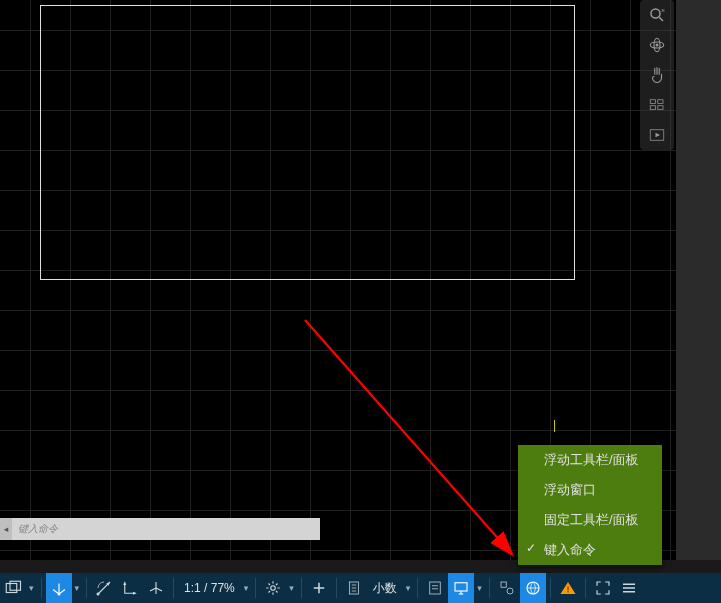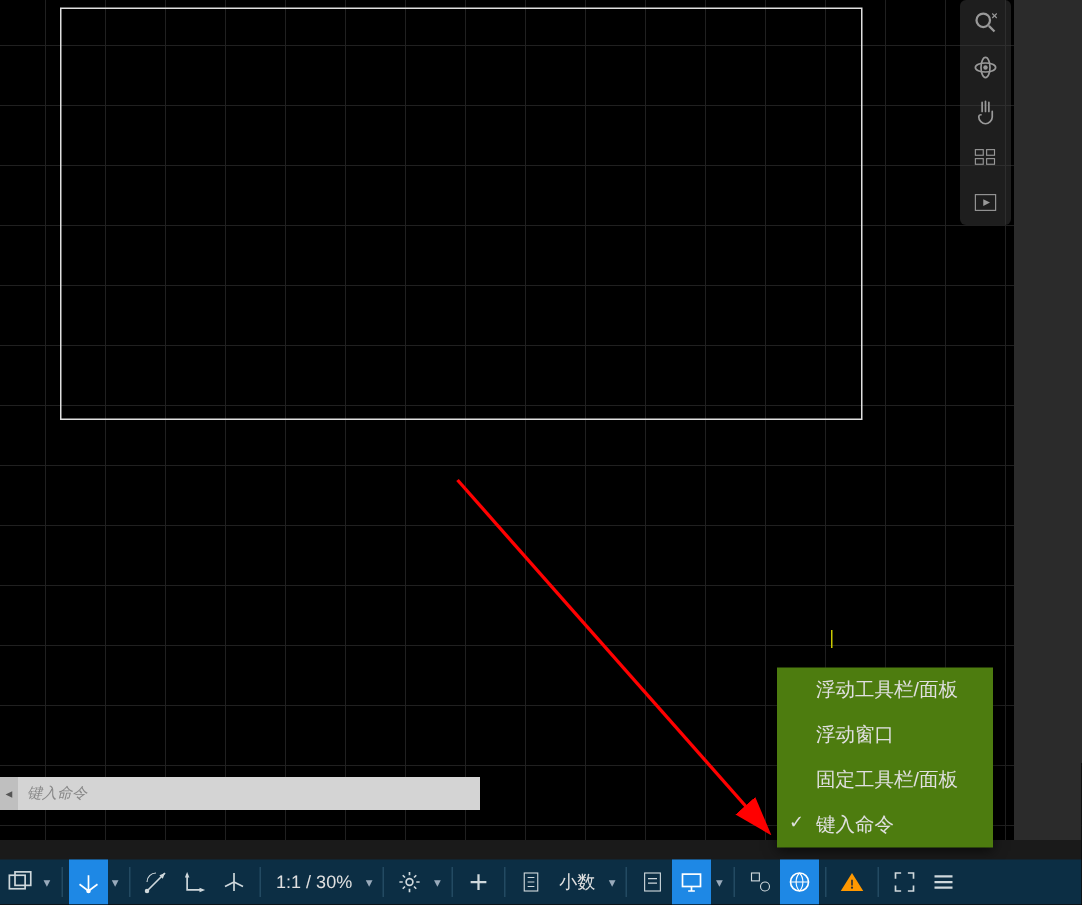--- a/index.html
+++ b/index.html
@@ -207,21 +207,21 @@
   </div>
   <div class="sb-btn">
     <svg class="ico" viewBox="0 0 24 24">
         <line x1="12" y1="4" x2="12" y2="20" stroke="#cfd8dc" stroke-width="1.5"></line>
         <line x1="12" y1="12" x2="4" y2="16" stroke="#cfd8dc" stroke-width="1.5"></line>
         <line x1="12" y1="12" x2="20" y2="16" stroke="#cfd8dc" stroke-width="1.5"></line>
       </svg>
   </div>
   <div class="sb-sep"></div>
 
-  <span class="sb-text">1:1 / 30%</span>
+  <span class="sb-text">1:1 / 77%</span>
   <span class="sb-caret">▾</span>
   <div class="sb-sep"></div>
 
   <div class="sb-btn">
     <svg class="ico" viewBox="0 0 24 24">
         <circle cx="12" cy="12" r="3" fill="none" stroke="#cfd8dc" stroke-width="1.5"></circle>
         <path d="M12 3v3M12 18v3M3 12h3M18 12h3M6 6l2 2M16 16l2 2M18 6l-2 2M8 16l-2 2" stroke="#cfd8dc" stroke-width="1.5"></path>
       </svg>
   </div>
   <span class="sb-caret">▾</span>

